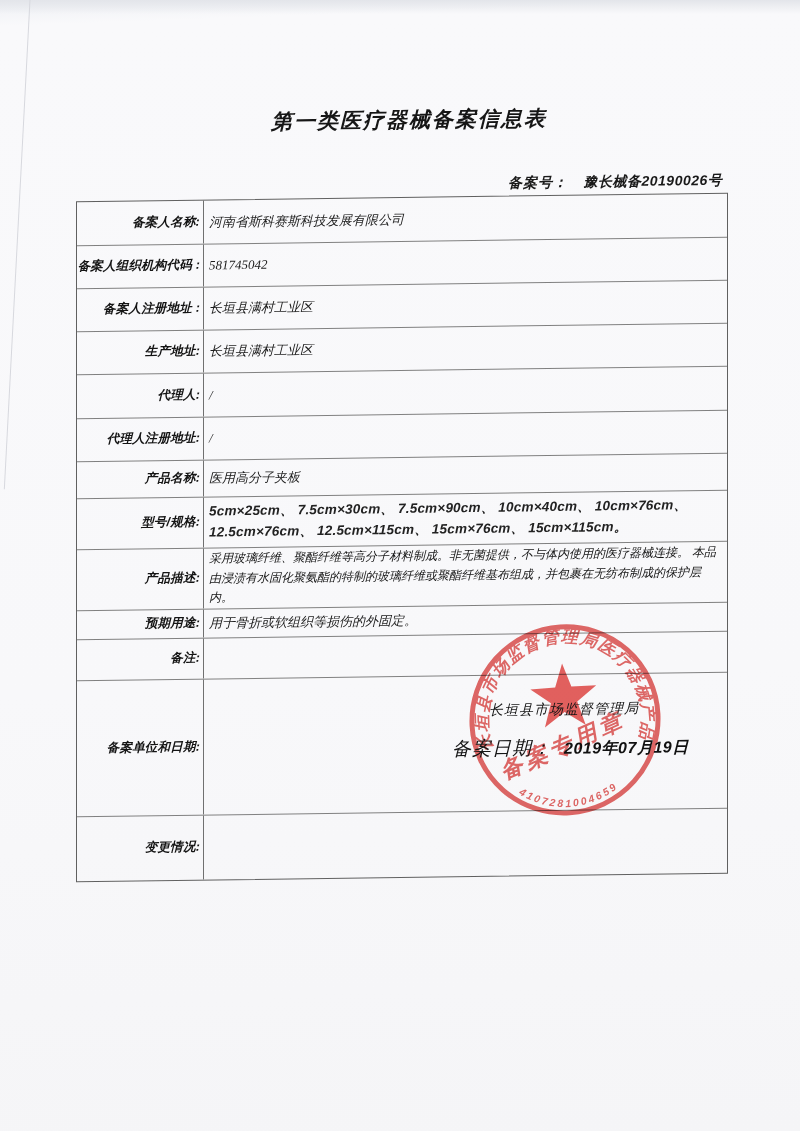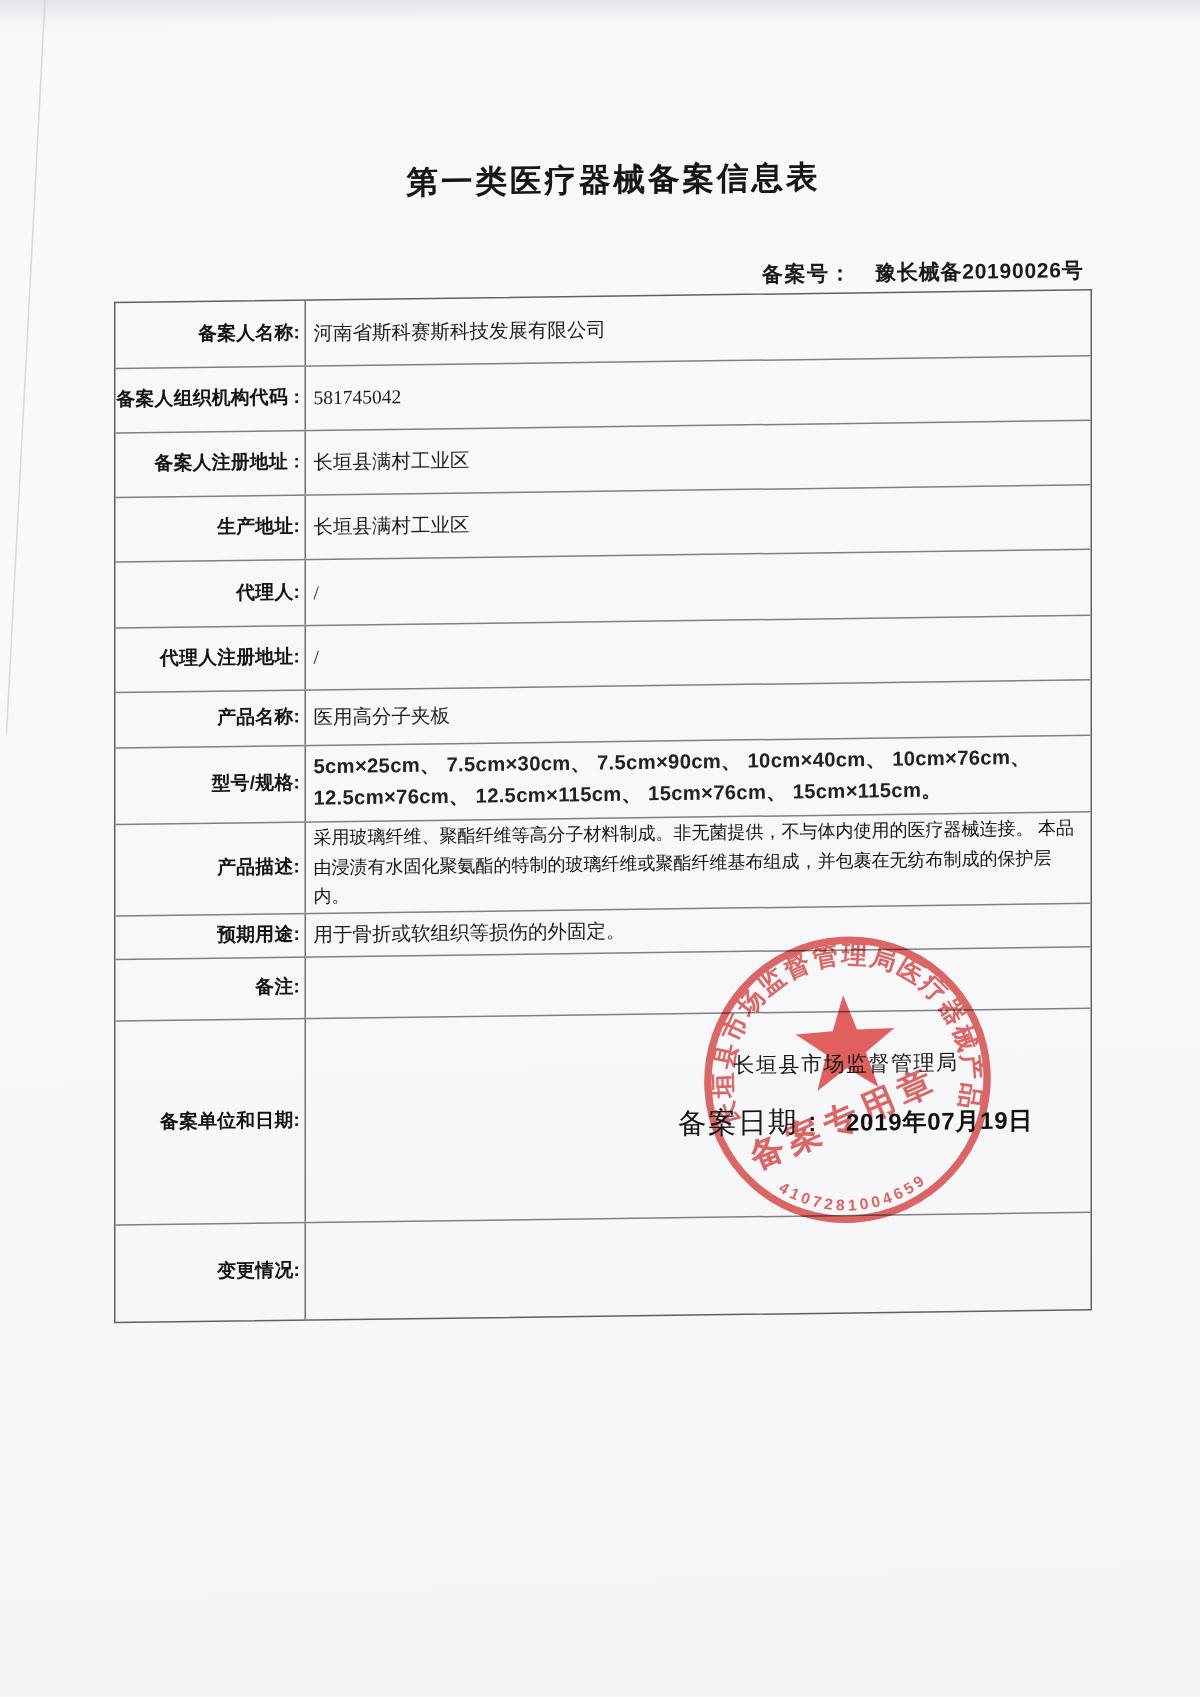--- a/index.html
+++ b/index.html
@@ -5,20 +5,21 @@
   html,body{margin:0;padding:0;}
   body{
     width:800px;height:1131px;position:relative;overflow:hidden;
     background:#f7f7f9;
     font-family:"Liberation Serif", serif;
     color:#1f1f1f;
   }
   .paper{
     position:absolute;inset:0;
     background:linear-gradient(178deg,#eef0f4 0px,#f9f9fb 26px,#f8f8fa 60%,#f5f5f7 100%);
+    font-style:italic;
   }
   
   .left-edge{
     position:absolute;left:30px;top:-10px;width:1px;height:500px;
     background:#d7d8de;transform:rotate(3deg);transform-origin:top left;
   }
   .top-edge{
     position:absolute;left:0;top:0;width:100%;height:14px;
     background:linear-gradient(180deg,#e3e5ea,rgba(248,248,250,0));
   }

